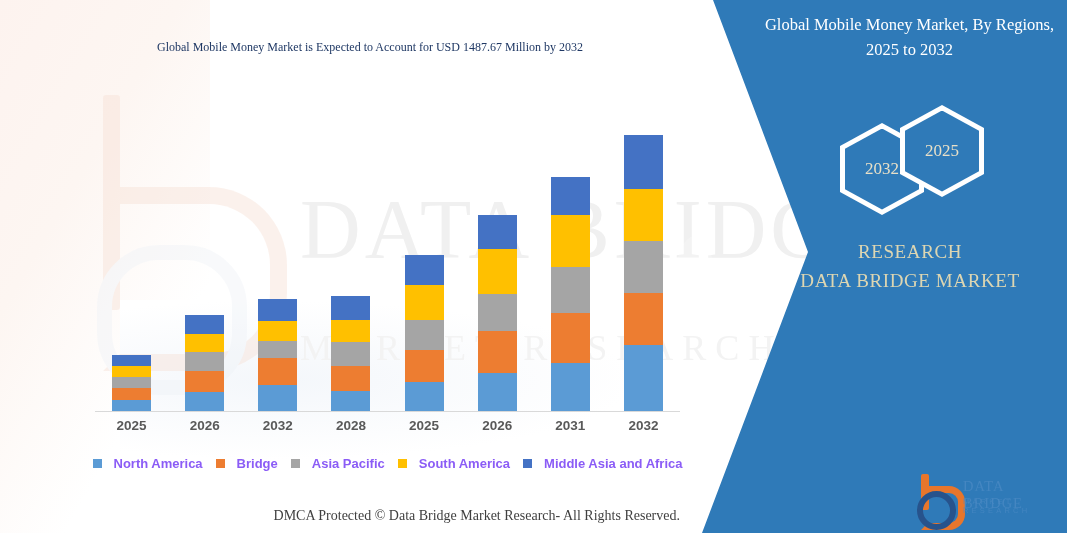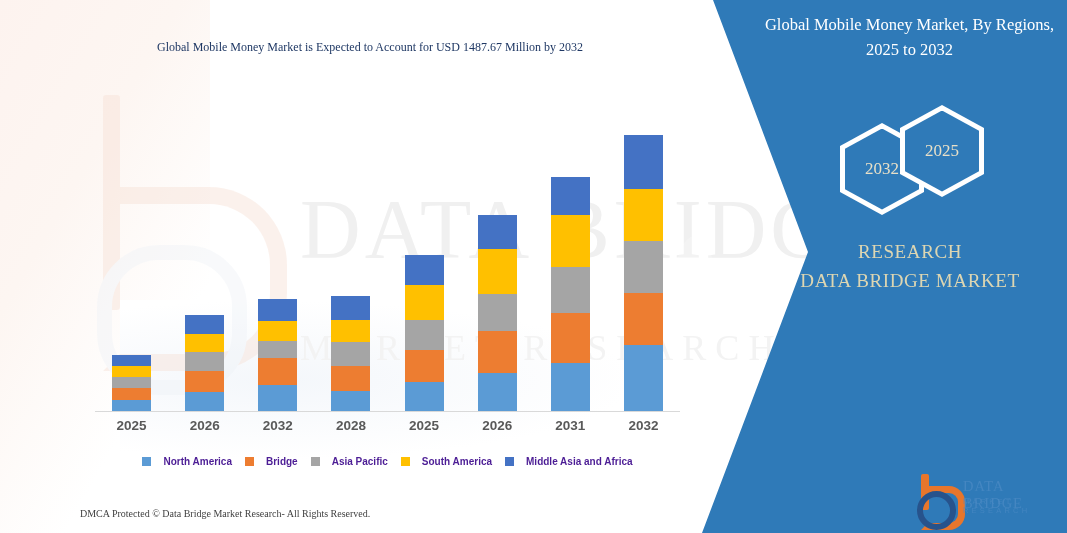--- a/index.html
+++ b/index.html
@@ -53,26 +53,26 @@
   
   .xaxis{position:absolute;left:95px;top:418px;width:585px;display:flex;}
   .xtick{flex:1 1 0;text-align:center;font-size:13.5px;font-weight:bold;color:#595959;
     font-family:"Liberation Sans", sans-serif;}
 
   
   .legend{position:absolute;left:95px;top:456px;width:585px;
     display:flex;justify-content:center;align-items:center;gap:13px;}
   .lg-item{display:flex;align-items:center;gap:5px;}
   .lg-sw{width:9px;height:9px;display:block;}
-  .lg-lb{font-size:10px;font-weight:bold;color:#4c1d95;white-space:nowrap;margin-left:7px;}
+  .lg-lb{font-size:13px;font-weight:bold;color:#8b5cf6;white-space:nowrap;margin-left:7px;}
 
   
   .footer{position:absolute;left:80px;top:508px;width:600px;
-    display:flex;justify-content:space-between;align-items:center;
-    font-family:"Liberation Serif", serif;font-size:10px;color:#3f3f3f;}
+    display:flex;justify-content:flex-end;align-items:center;
+    font-family:"Liberation Serif", serif;font-size:14px;color:#3f3f3f;}
   .footer span{white-space:nowrap;}
 
   
   .panel{position:absolute;left:690px;top:0;width:377px;height:533px;
     background:#2f7ab8;
     clip-path:polygon(23px 0, 377px 0, 377px 533px, 12px 533px, 118px 252px);}
   .panel-title{position:absolute;left:762px;top:12px;width:295px;
     text-align:center;color:#ffffff;font-size:16.5px;line-height:25px;
     font-family:"Liberation Serif", serif;}
 

